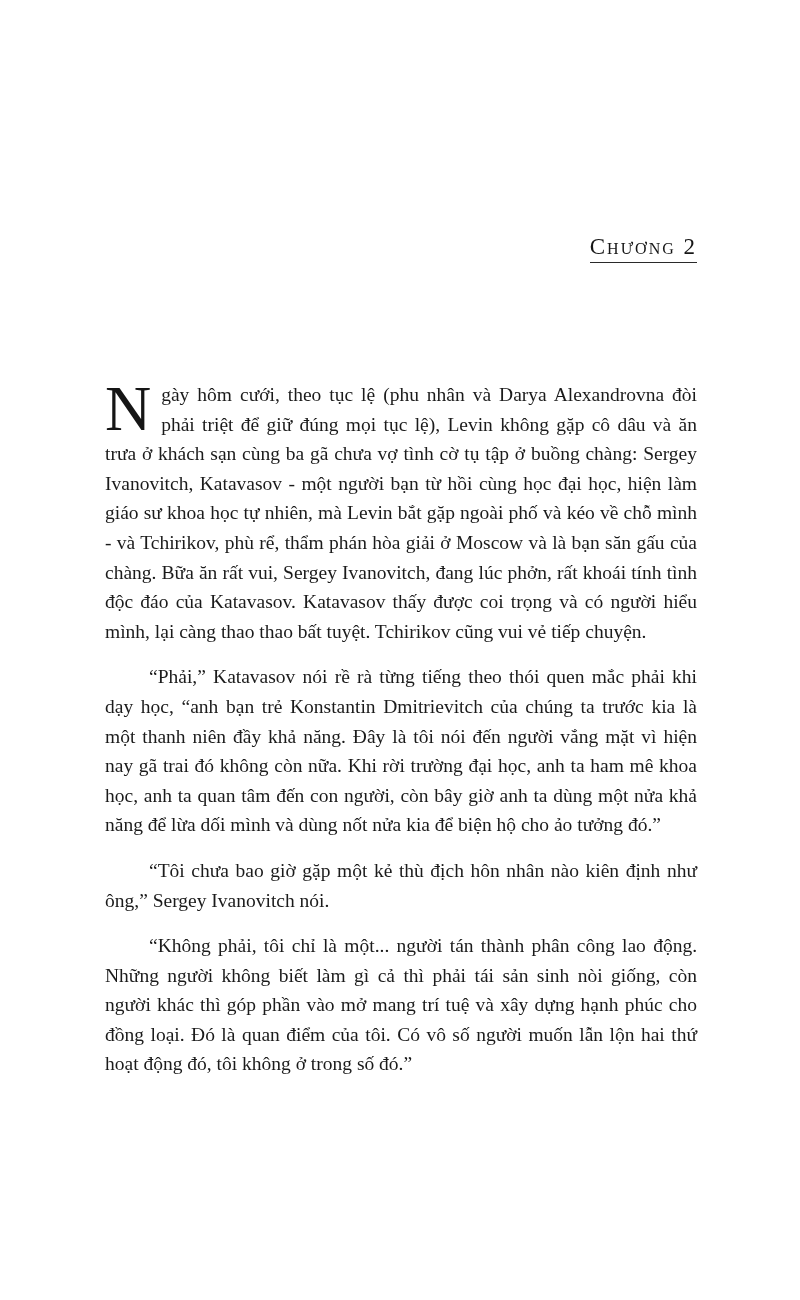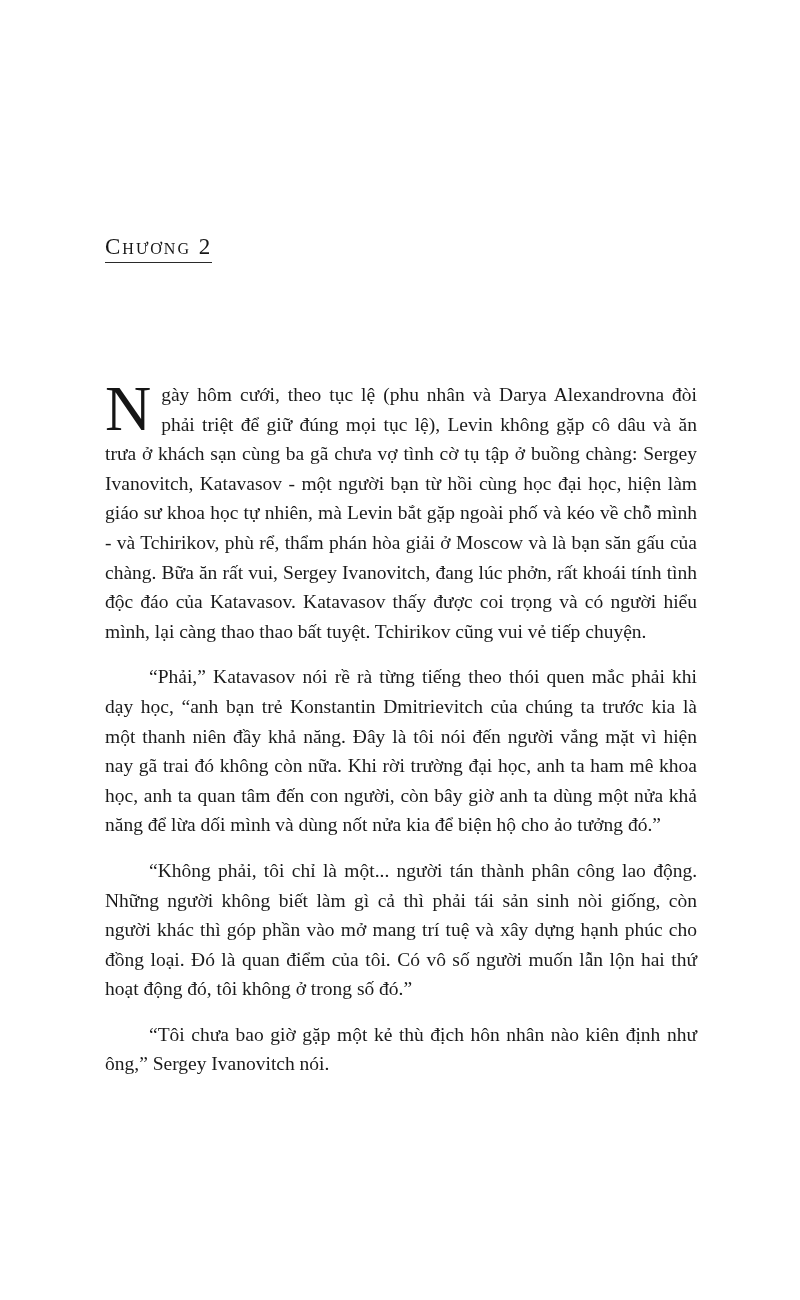--- a/index.html
+++ b/index.html
@@ -15,21 +15,21 @@
     overflow: hidden;
   }
   .page {
     box-sizing: border-box;
     width: 800px;
     height: 1300px;
     padding: 234px 103px 0 105px;
   }
   .chapter-heading {
     margin: 0 0 120px 0;
-    text-align: left;
+    text-align: right;
     font-size: 23px;
     font-weight: 500;
     font-variant: small-caps;
     letter-spacing: 2px;
     color: #161616;
   }
   .chapter-heading .underlined {
     border-bottom: 1.5px solid #2a2a2a;
     padding-bottom: 3px;
   }
@@ -60,19 +60,19 @@
 <div class="page">
 
   <h1 class="chapter-heading"><span class="underlined">Chương 2</span></h1>
 
   <div class="body-text">
 
     <p class="first-para"><span class="dropcap">N</span><span>gày hôm cưới, theo tục lệ (phu nhân và Darya Alexandrovna đòi phải triệt để giữ đúng mọi tục lệ), Levin không gặp cô dâu và ăn trưa ở khách sạn cùng ba gã chưa vợ tình cờ tụ tập ở buồng chàng: Sergey Ivanovitch, Katavasov - một người bạn từ hồi cùng học đại học, hiện làm giáo sư khoa học tự nhiên, mà Levin bắt gặp ngoài phố và kéo về chỗ mình - và Tchirikov, phù rể, thẩm phán hòa giải ở Moscow và là bạn săn gấu của chàng. Bữa ăn rất vui, Sergey Ivanovitch, đang lúc phởn, rất khoái tính tình độc đáo của Katavasov. Katavasov thấy được coi trọng và có người hiểu mình, lại càng thao thao bất tuyệt. Tchirikov cũng vui vẻ tiếp chuyện.</span></p>
 
     <p class="indented">“Phải,” Katavasov nói rề rà từng tiếng theo thói quen mắc phải khi dạy học, “anh bạn trẻ Konstantin Dmitrievitch của chúng ta trước kia là một thanh niên đầy khả năng. Đây là tôi nói đến người vắng mặt vì hiện nay gã trai đó không còn nữa. Khi rời trường đại học, anh ta ham mê khoa học, anh ta quan tâm đến con người, còn bây giờ anh ta dùng một nửa khả năng để lừa dối mình và dùng nốt nửa kia để biện hộ cho ảo tưởng đó.”</p>
 
+    <p class="indented">“Tôi chưa bao giờ gặp một kẻ thù địch hôn nhân nào kiên định như ông,” Sergey Ivanovitch nói.</p>
+
     <p class="indented">“Không phải, tôi chỉ là một... người tán thành phân công lao động. Những người không biết làm gì cả thì phải tái sản sinh nòi giống, còn người khác thì góp phần vào mở mang trí tuệ và xây dựng hạnh phúc cho đồng loại. Đó là quan điểm của tôi. Có vô số người muốn lẫn lộn hai thứ hoạt động đó, tôi không ở trong số đó.”</p>
-
-    <p class="indented">“Tôi chưa bao giờ gặp một kẻ thù địch hôn nhân nào kiên định như ông,” Sergey Ivanovitch nói.</p>
 
   </div>
 
 </div>
 
 </body></html>

